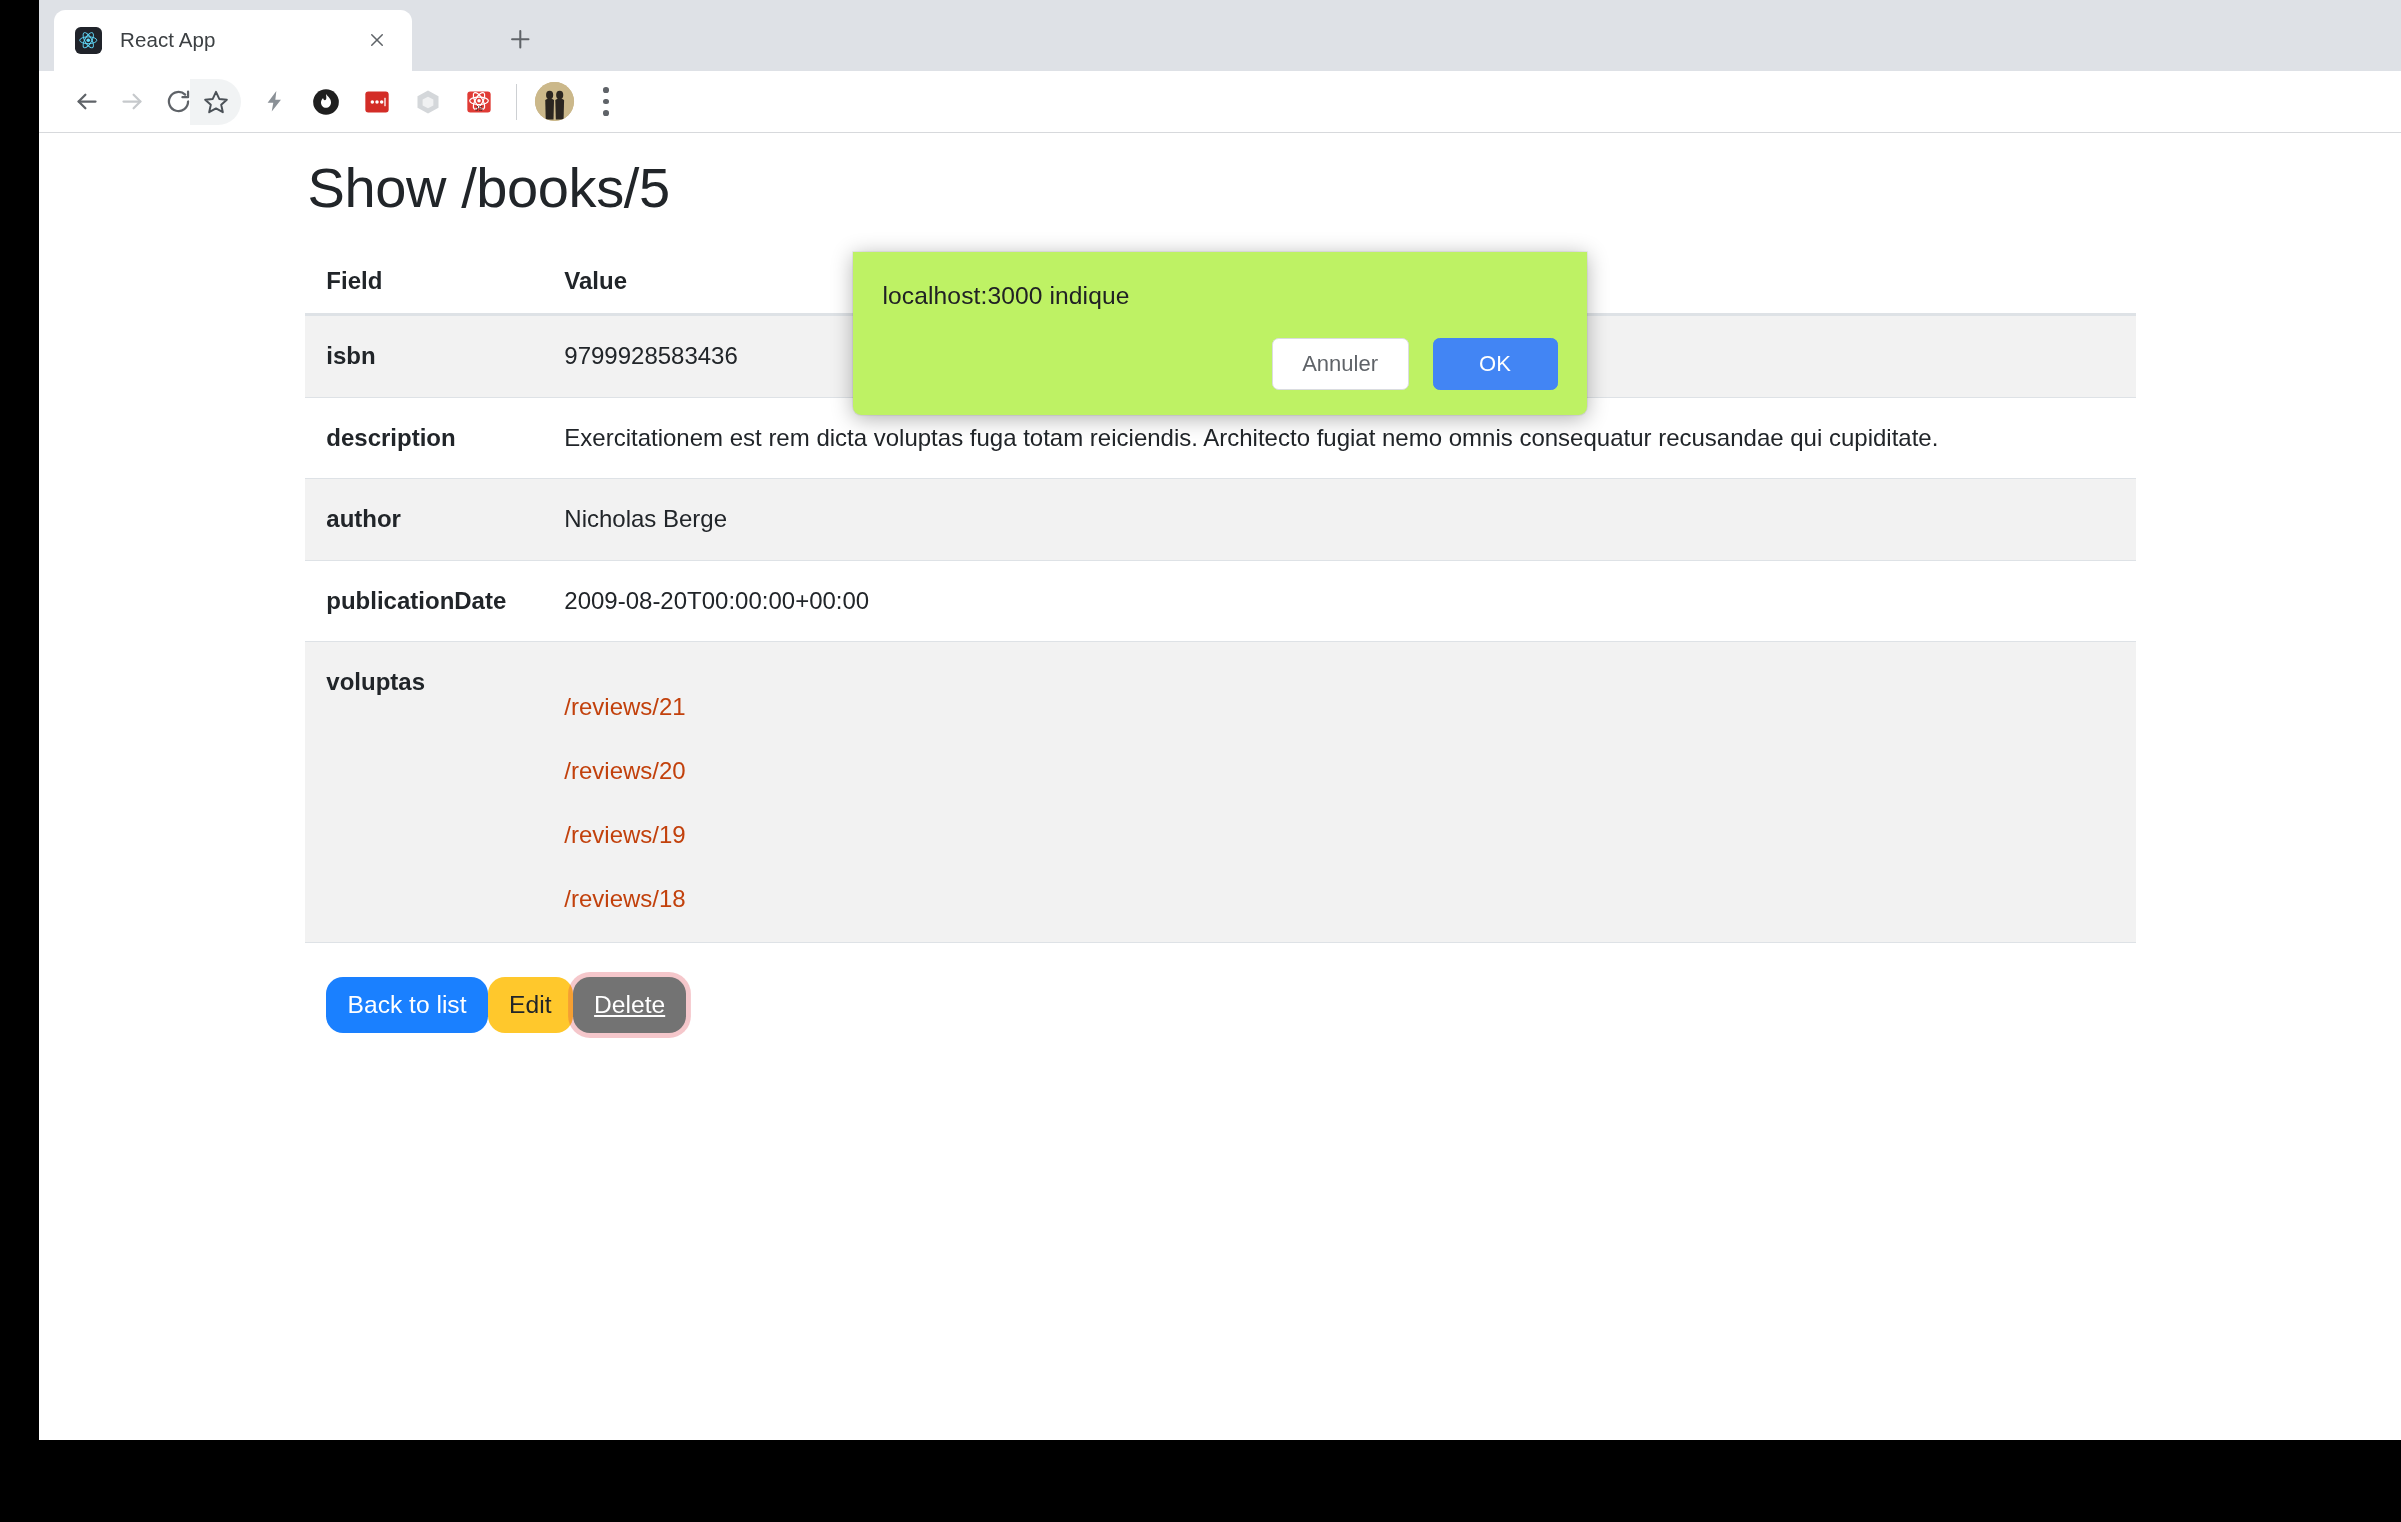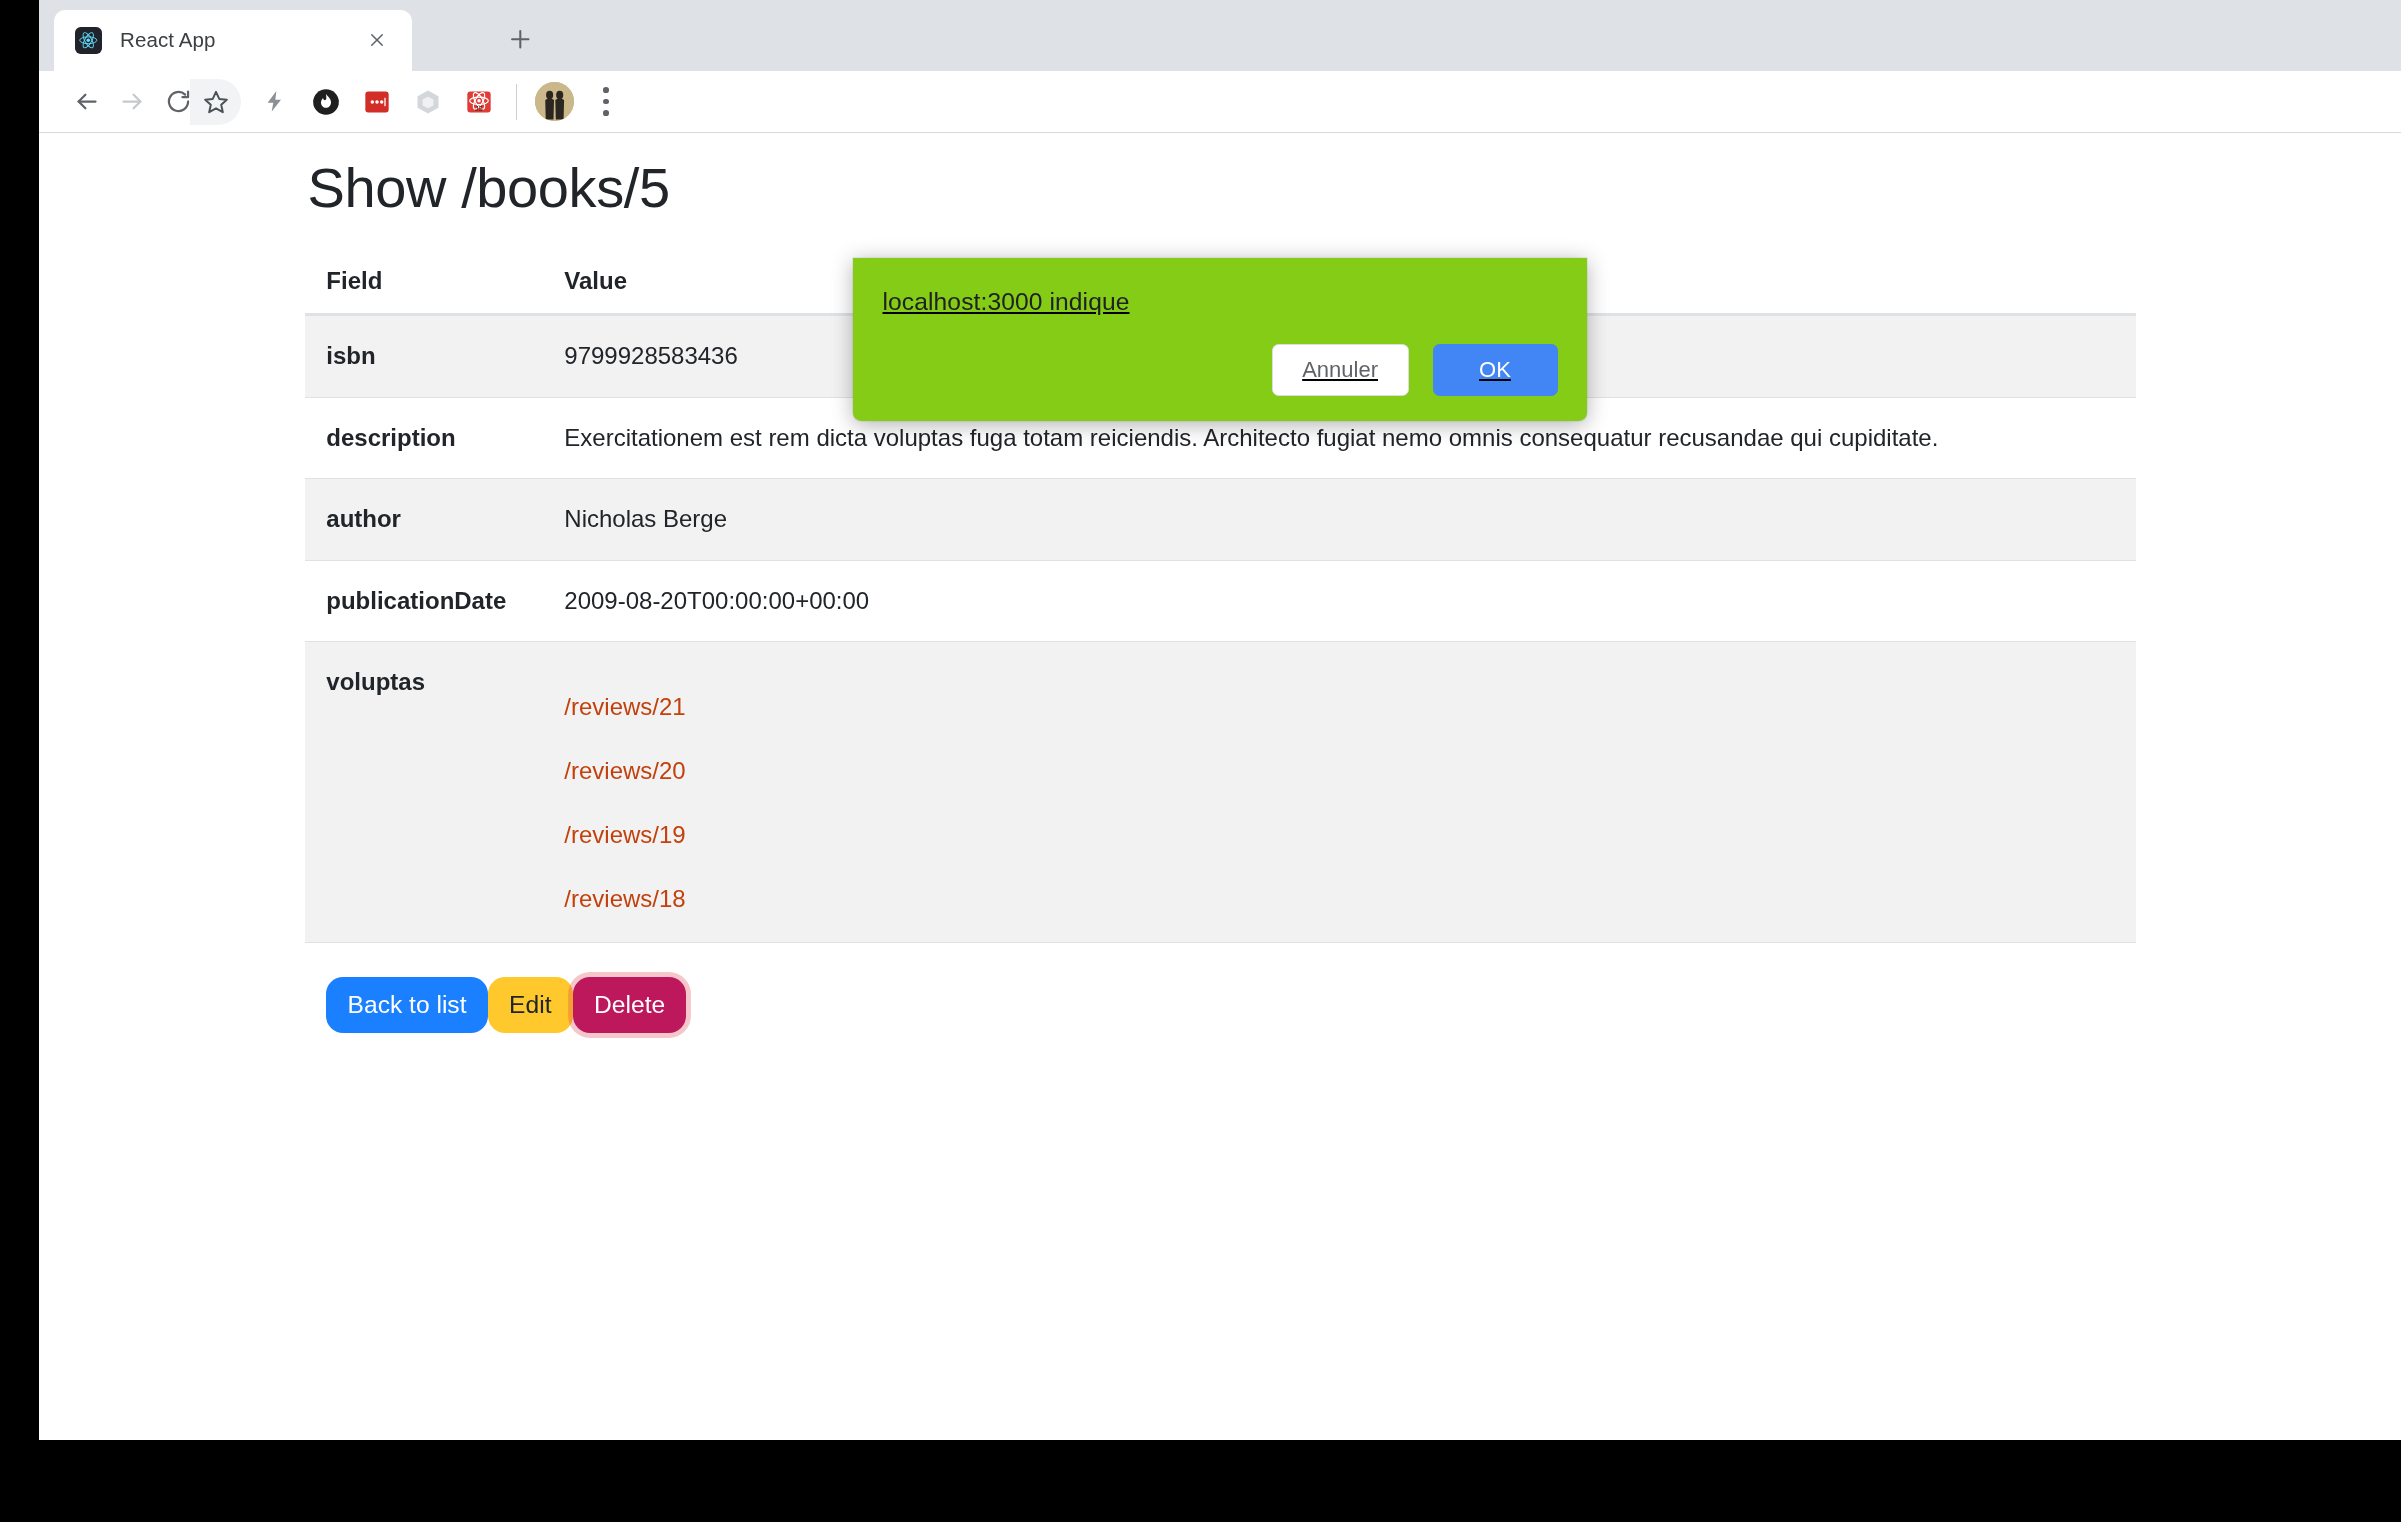--- a/index.html
+++ b/index.html
@@ -240,34 +240,33 @@
     border: none;
     font-size: 24.6px;
     font-family: "Liberation Sans", sans-serif;
     padding: 13px 21.3px;
     border-radius: 17px;
     cursor: pointer;
     line-height: 1.2;
   }
   .btn-primary { background: #1a80ff; color: #ffffff; }
   .btn-warning { background: #ffc82c; color: #212529; }
-  .btn-danger  { background: #be185d; color: #ffffff; box-shadow: 0 0 0 4.9px rgba(220,53,69,0.28); }
+  .btn-danger  { background: #737373; color: #ffffff; box-shadow: 0 0 0 4.9px rgba(220,53,69,0.28); text-decoration: underline; }
 
   
   .jsdialog {
     position: absolute;
     left: 814px;
-    top: 125px;
+    top: 119px;
     width: 734px;
-    background: #84cc16;
+    background: #bef264;
     border-radius: 0 0 8.2px 8.2px;
     box-shadow: 0 3.3px 21.3px rgba(0,0,0,0.30), 0 0 0 0.8px rgba(0,0,0,0.07);
     padding: 29.5px 29.5px 24.6px 29.5px;
     z-index: 50;
-    text-decoration: underline;
   }
   .jsdialog-title {
     font-size: 24.6px;
     color: #202124;
     margin-bottom: 28px;
     letter-spacing: 0.1px;
   }
   .jsdialog-msg {
     font-size: 22px;
     color: #5f6368;

